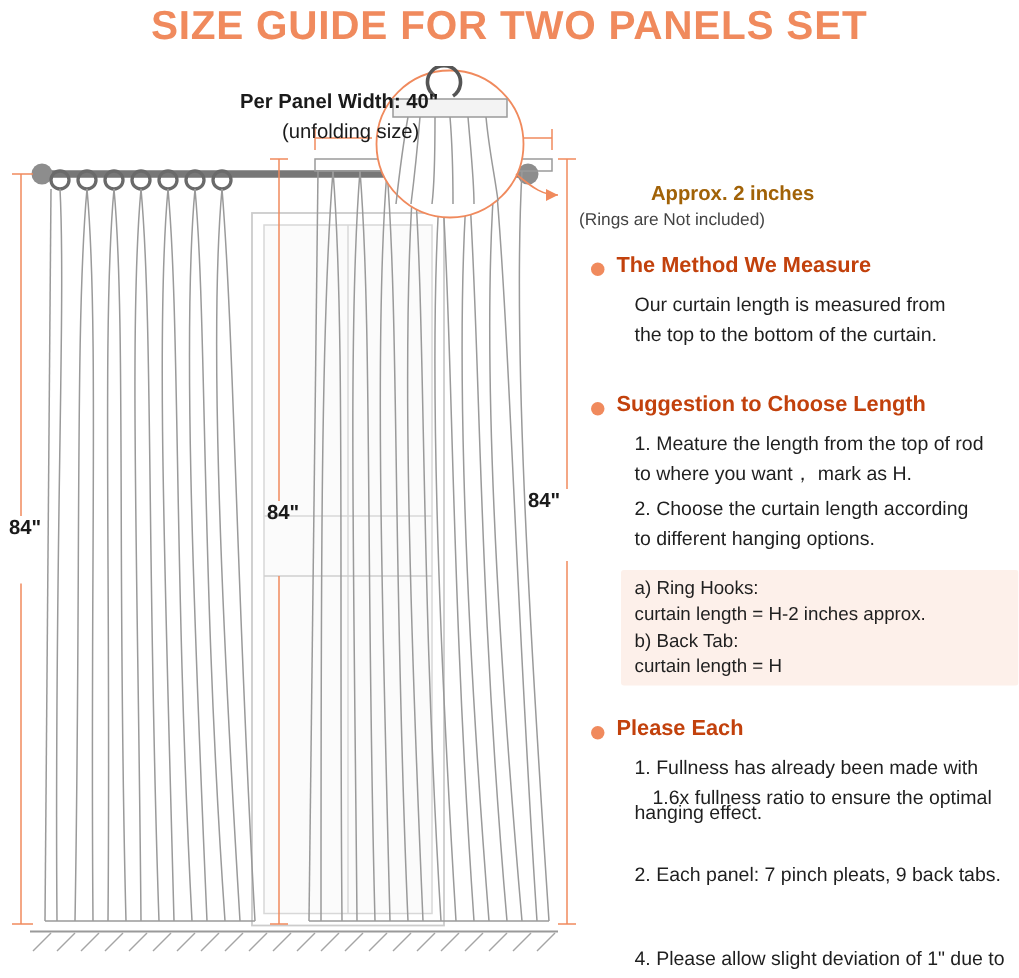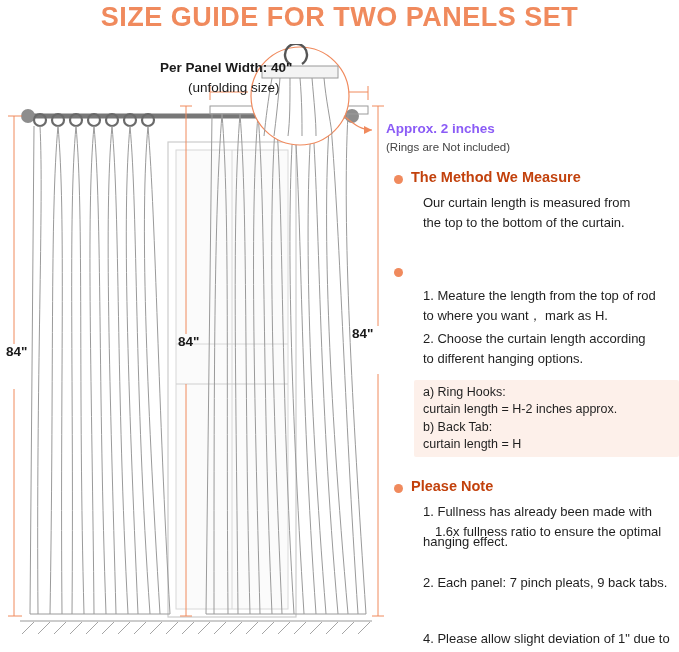--- a/index.html
+++ b/index.html
@@ -88,22 +88,23 @@
   .note-txt {
     position: absolute;
     font-size: 12.5px;
     line-height: 17px;
     color: #1f1f1f;
   }
   .approx-lbl {
     position: absolute;
     font-size: 13.5px;
     font-weight: bold;
-    color: #8b5cf6;
-    white-space: nowrap;
+    color: #a16207;
+    white-space: nowrap;
+    margin-left: 48px;
   }
   .approx-sub {
     position: absolute;
     font-size: 11.5px;
     color: #444444;
     white-space: nowrap;
     text-align: center;
   }
 </style>
 </head>
@@ -261,33 +262,34 @@
 
     <div class="approx-lbl" style="left:-6px; top:77px;">Approx. 2 inches</div>
     <div class="approx-sub" style="left:-6px; top:97px;">(Rings are Not included)</div>
 
     <div class="bullet" style="left:2px; top:131px;"></div>
     <div class="section-head" style="left:19px; top:125px;">The Method We Measure</div>
     <div class="body-txt" style="left:31px; top:149px; width:256px;">Our curtain length is measured from</div>
     <div class="body-txt" style="left:31px; top:169px; width:256px;">the top to the bottom of the curtain.</div>
 
     <div class="bullet" style="left:2px; top:224px;"></div>
+    <div class="section-head" style="left:19px; top:218px;">Suggestion to Choose Length</div>
     <div class="body-txt" style="left:31px; top:242px; width:256px;">1. Meature the length from the top of rod</div>
     <div class="body-txt" style="left:31px; top:262px; width:256px;">to where you want， mark as H.</div>
     <div class="body-txt" style="left:31px; top:285px; width:256px;">2. Choose the curtain length according</div>
     <div class="body-txt" style="left:31px; top:305px; width:256px;">to different hanging options.</div>
 
     <div class="note-box" style="left:22px; top:336px; width:265px; height:77px;"></div>
     <div class="note-txt" style="left:31px; top:340px;">a) Ring Hooks:</div>
     <div class="note-txt" style="left:31px; top:357px;">curtain length = H-2 inches approx.</div>
     <div class="note-txt" style="left:31px; top:375px;">b) Back Tab:</div>
     <div class="note-txt" style="left:31px; top:392px;">curtain length = H</div>
 
     <div class="bullet" style="left:2px; top:440px;"></div>
-    <div class="section-head" style="left:19px; top:434px;">Please Note</div>
+    <div class="section-head" style="left:19px; top:434px;">Please Each</div>
     <div class="body-txt" style="left:31px; top:458px; width:256px;">1. Fullness has already been made with</div>
     <div class="body-txt" style="left:31px; top:478px; width:256px;margin-left:12px;">1.6x fullness ratio to ensure the optimal</div>
     <div class="body-txt" style="left:31px; top:488px; width:256px;">hanging effect.</div>
     <div class="body-txt" style="left:31px; top:529px; width:256px;">2. Each panel: 7 pinch pleats, 9 back tabs.</div>
     <div class="body-txt" style="left:31px; top:585px; width:262px;">4. Please allow slight deviation of 1" due to</div>
     <div class="body-txt" style="left:31px; top:605px; width:262px;">manual measurements.</div>
   </div>
 
 </div>
 

